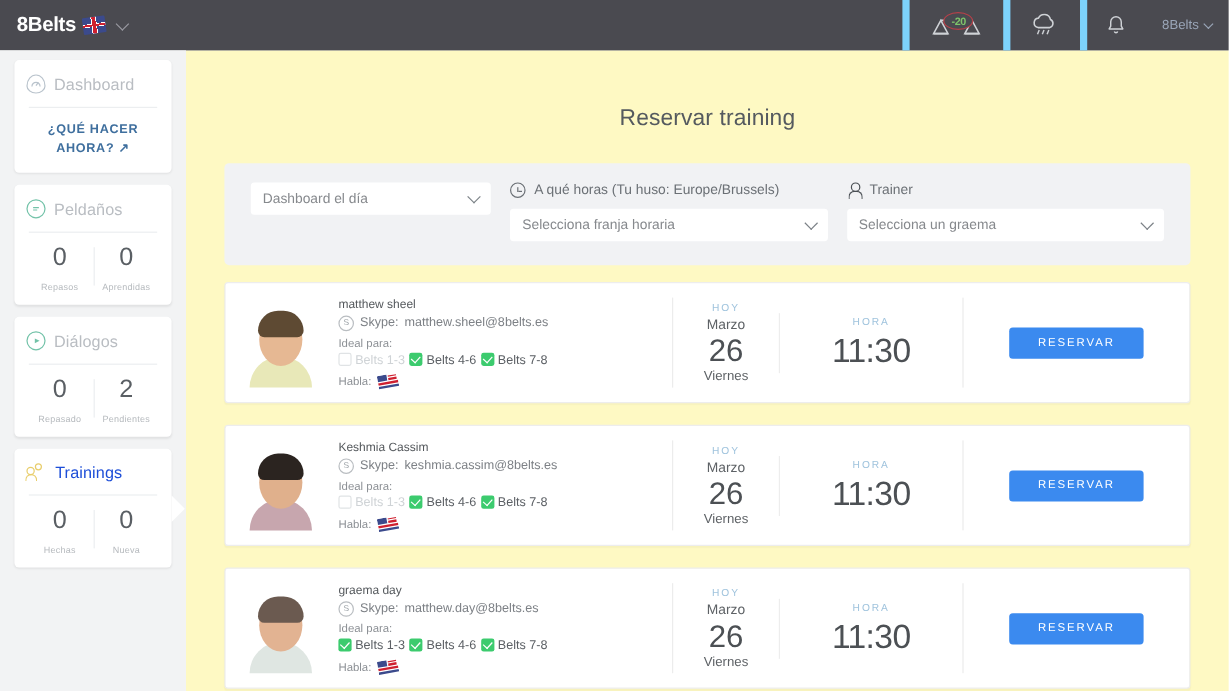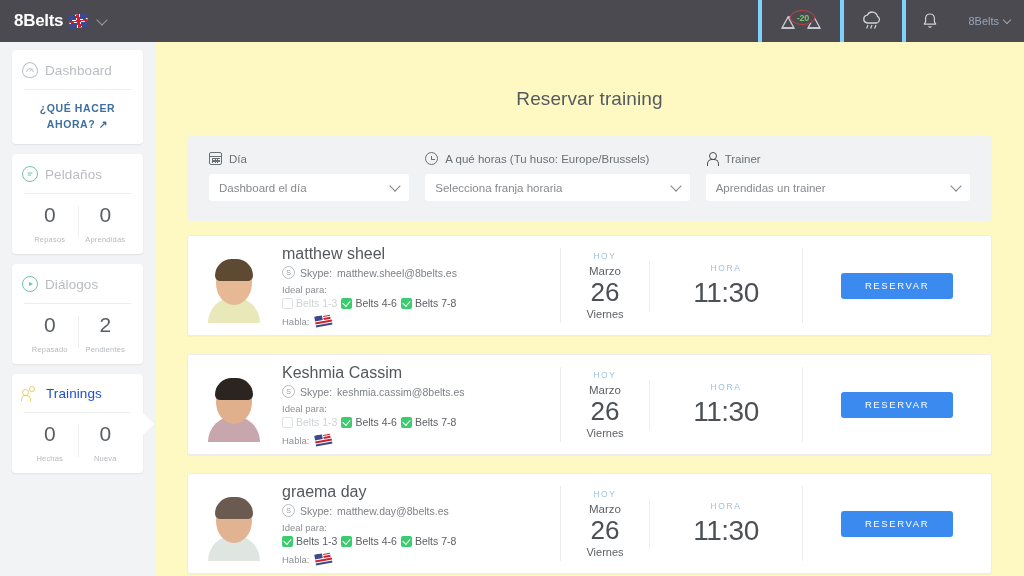--- a/index.html
+++ b/index.html
@@ -37,21 +37,21 @@
   }
   .chev {
     width:8px; height:8px; border-right:1.6px solid currentColor; border-bottom:1.6px solid currentColor;
     transform: rotate(45deg); display:inline-block; margin-bottom:3px;
   }
   .brand-chev { color:#9a9aa2; margin-left:4px; }
 
   .topbar-right { margin-left:auto; display:flex; align-items:center; height:100%; }
   .tb-item {
     height:100%; display:flex; align-items:center; justify-content:flex-end;
-    padding:0 16px; border-left:4px solid #7dd3fc; position:relative;
+    padding:0 16px; border-left:6px solid #7dd3fc; position:relative;
   }
   .tb-user { color:#9aa6b8; font-size:11px; display:flex; align-items:center; gap:5px; padding:0 14px; }
   .tb-user .chev { width:6px;height:6px;border-width:1.3px; }
 
   
   .scale-wrap{ position:relative; width:46px; height:20px; }
   .badge-neg {
     position:absolute; left:12px; top:-1px;
     width:25px; height:15px; border-radius:50%;
     border:1.5px solid #b7414a;
@@ -158,21 +158,21 @@
     background:#fff; border:1px solid #ededed; border-radius:3px;
     height:101px; margin-bottom:18px; display:flex; align-items:center;
     box-shadow:0 1px 1px rgba(0,0,0,.03);
   }
   .avatar-cell { width:92px; flex:0 0 92px; display:flex; align-items:center; justify-content:center; }
   .avatar { width:62px; height:78px; position:relative; }
   .av-head { position:absolute; left:50%; transform:translateX(-50%); border-radius:50%; }
   .av-body { position:absolute; left:50%; transform:translateX(-50%); bottom:2px; border-radius:28px 28px 0 0; }
 
   .info-cell { flex:1; padding:10px 10px 8px 2px; position:relative; min-width:0; }
-  .t-name { font-size:16px; color:#54585c; margin-bottom:3px; }
+  .t-name { font-size:10px; color:#54585c; margin-bottom:3px; }
   .t-skype { display:flex; align-items:center; gap:5px; font-size:10.5px; color:#7d8186; margin-bottom:5px; }
   .sk-badge {
     width:13px;height:13px;border-radius:50%;border:1px solid #b9bdc1;
     display:flex;align-items:center;justify-content:center;font-size:7px;color:#9aa0a5;flex:0 0 13px;
   }
   .t-ideal { font-size:9.5px; color:#8c9095; margin-bottom:2px; }
   .belts { display:flex; align-items:center; gap:4px; }
   .belt { display:flex; align-items:center; gap:3px; font-size:10.5px; color:#5c6065; }
   .belt.off { color:#cfd3d6; }
   .cbx { width:11px;height:11px;border-radius:2px;background:#3ccb6e;position:relative;flex:0 0 11px; }
@@ -341,24 +341,20 @@
         </div>
       </div>
     </div>
   </div>
 
   <div class="main">
     <div class="page-title">Reservar training</div>
 
     <div class="filters">
       <div class="f-col">
-        <div class="f-label">
-          <span class="ico-cal"></span>
-          <span>Día</span>
-        </div>
         <div class="f-select">
           <span>Dashboard el día</span>
           <span class="chev"></span>
         </div>
       </div>
 
       <div class="f-col f-wide">
         <div class="f-label">
           <span class="ico-clock"></span>
           <span>A qué horas (Tu huso: Europe/Brussels)</span>
@@ -368,21 +364,21 @@
           <span class="chev"></span>
         </div>
       </div>
 
       <div class="f-col f-wide">
         <div class="f-label">
           <span class="ico-person"></span>
           <span>Trainer</span>
         </div>
         <div class="f-select">
-          <span>Aprendidas un trainer</span>
+          <span>Selecciona un graema</span>
           <span class="chev"></span>
         </div>
       </div>
     </div>
 
     <div class="cards" id="trainer-list">
         <div class="tcard">
     <div class="avatar-cell">
       <div class="avatar">
         <span class="av-body" style="width:52px;height:26px;background:#e8e8b8;"></span>

